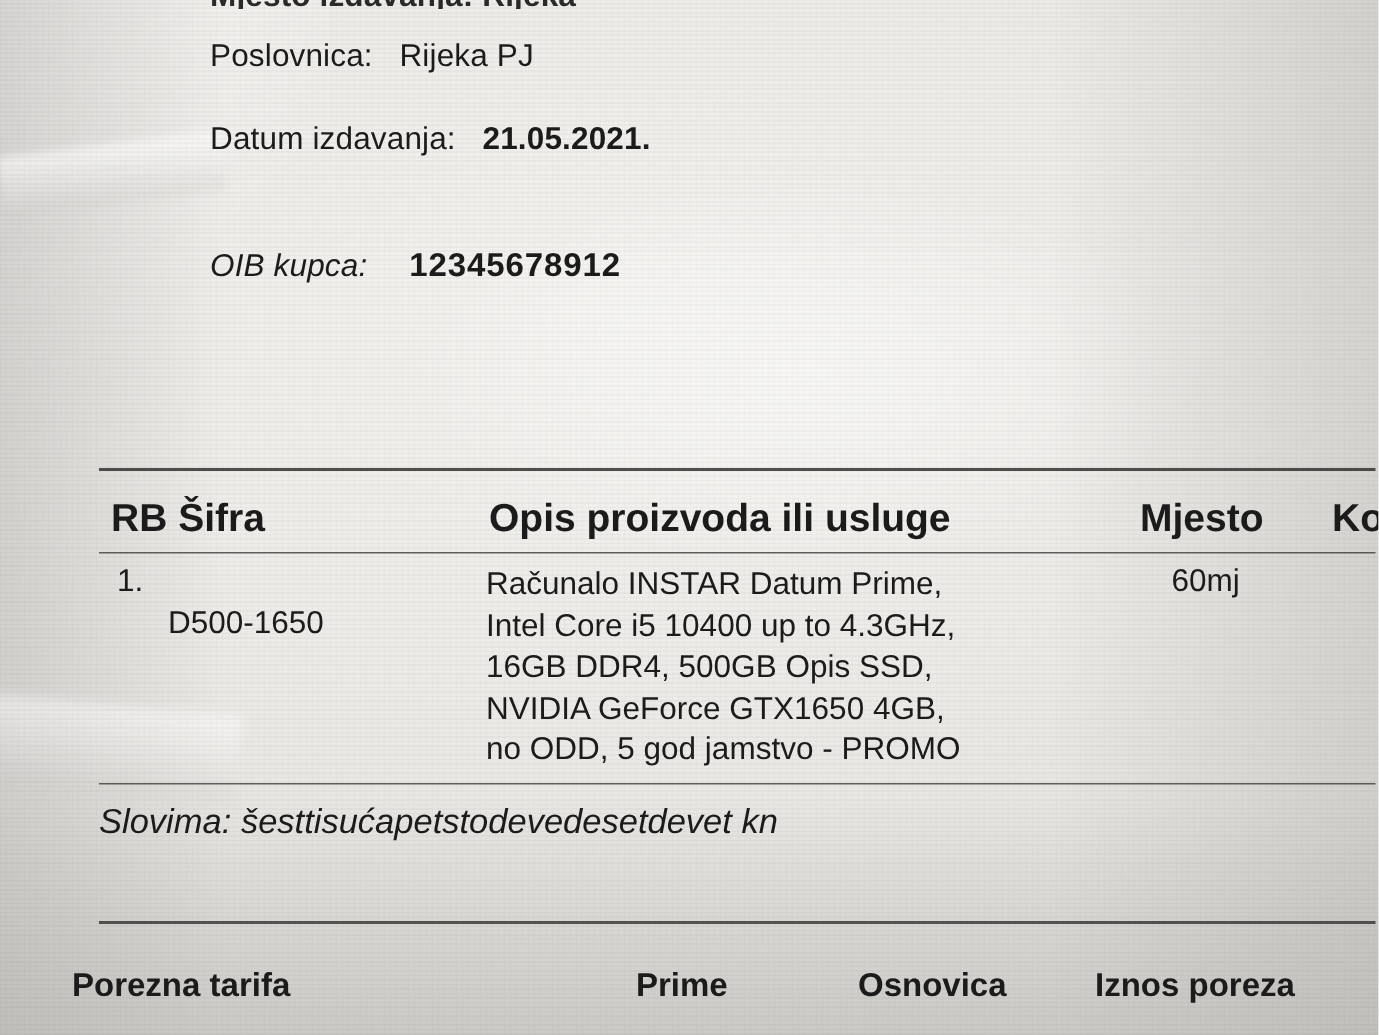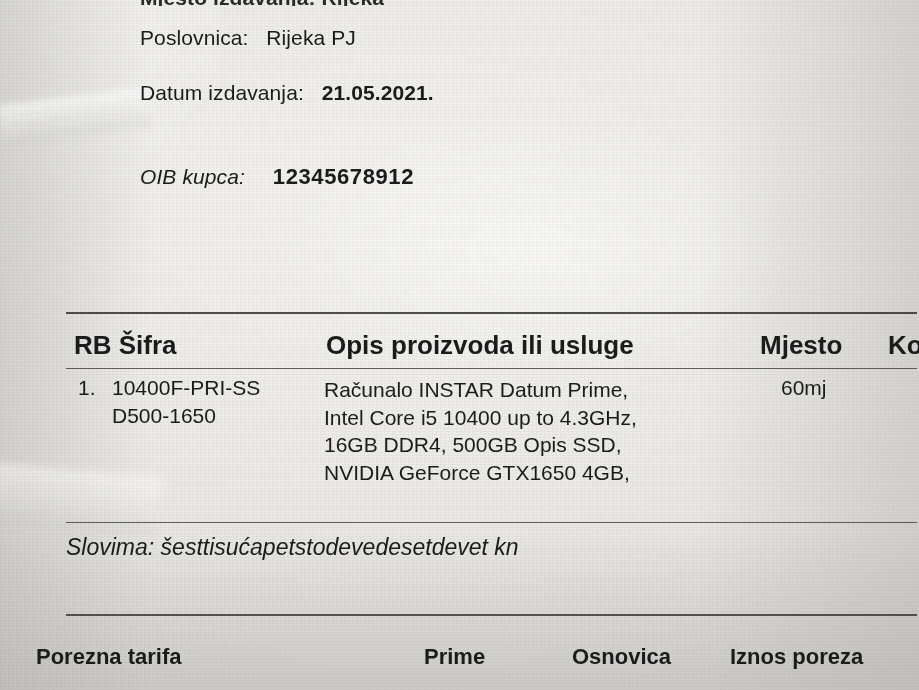--- a/index.html
+++ b/index.html
@@ -154,21 +154,21 @@
   .slovima .v { font-style: italic; }
 
   
   .fh {
     position: absolute;
     font-size: 22px;
     font-weight: bold;
     white-space: nowrap;
     top: 644px;
   }
-  .fh-porezna  { left: 36px; text-align: center; }
+  .fh-porezna  { left: 48px; text-align: center; }
   .fh-stopa    { left: 424px; }
   .fh-osnovica { left: 572px; }
   .fh-iznos    { left: 730px; }
 
   
   .grain {
     position: absolute;
     inset: 0;
     pointer-events: none;
     opacity: 0.055;
@@ -219,29 +219,29 @@
     <div class="rule r2"></div>
     <div class="rule r3"></div>
     <div class="rule r4"></div>
 
     <div class="th th-rb">RB Šifra</div>
     <div class="th th-opis">Opis proizvoda ili usluge</div>
     <div class="th th-jamstvo">Mjesto</div>
     <div class="th th-kol">Ko</div>
 
     <div class="cell c-rb">1.</div>
-    <div class="cell c-sifra">10400F-PRI-SS</div>
     <div class="cell c-sifra2">D500-1650</div>
     <div class="cell c-jamstvo">60mj</div>
 
     <div class="desc">
       <div>Računalo INSTAR Datum Prime,</div>
       <div>Intel Core i5 10400 up to 4.3GHz,</div>
       <div>16GB DDR4, 500GB Opis SSD,</div>
       <div>NVIDIA GeForce GTX1650 4GB,</div>
+      <div>no ODD, 5 god jamstvo - PROMO</div>
     </div>
 
     <div class="slovima">
       <span>Slovima:</span>
       <span class="v">šesttisućapetstodevedesetdevet kn</span>
     </div>
 
     <div class="fh fh-porezna">Porezna tarifa</div>
     <div class="fh fh-stopa">Prime</div>
     <div class="fh fh-osnovica">Osnovica</div>

